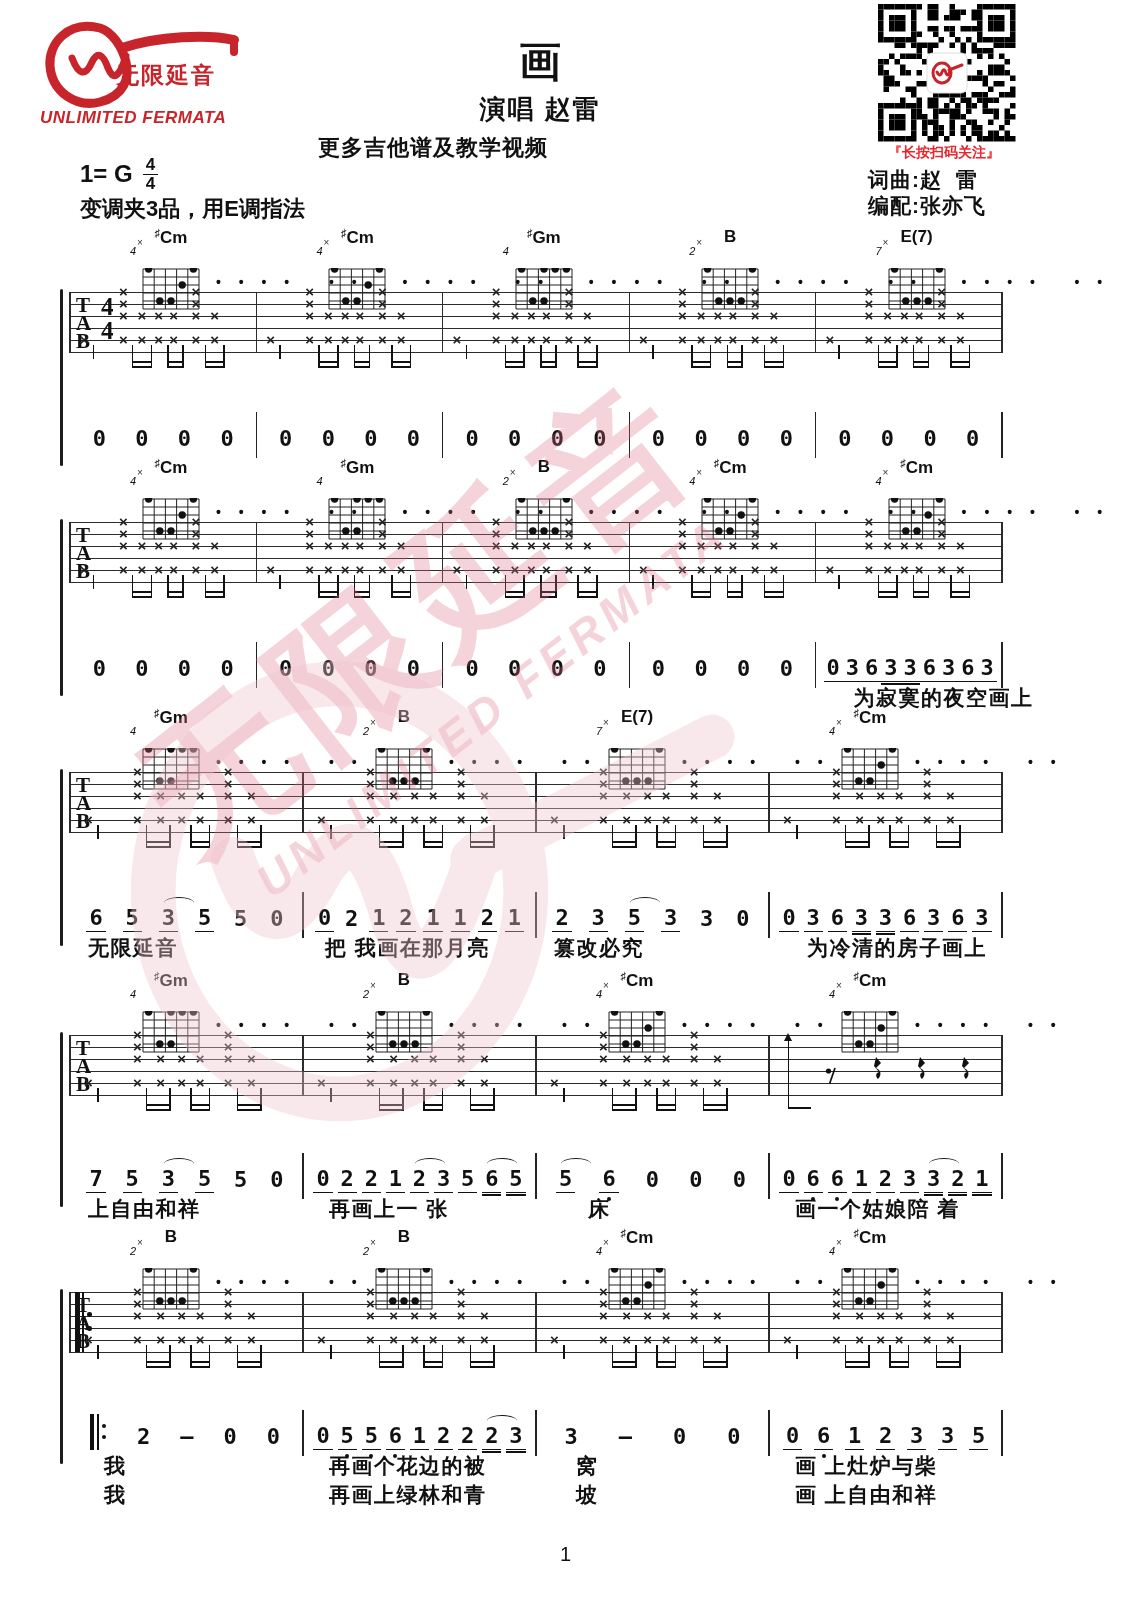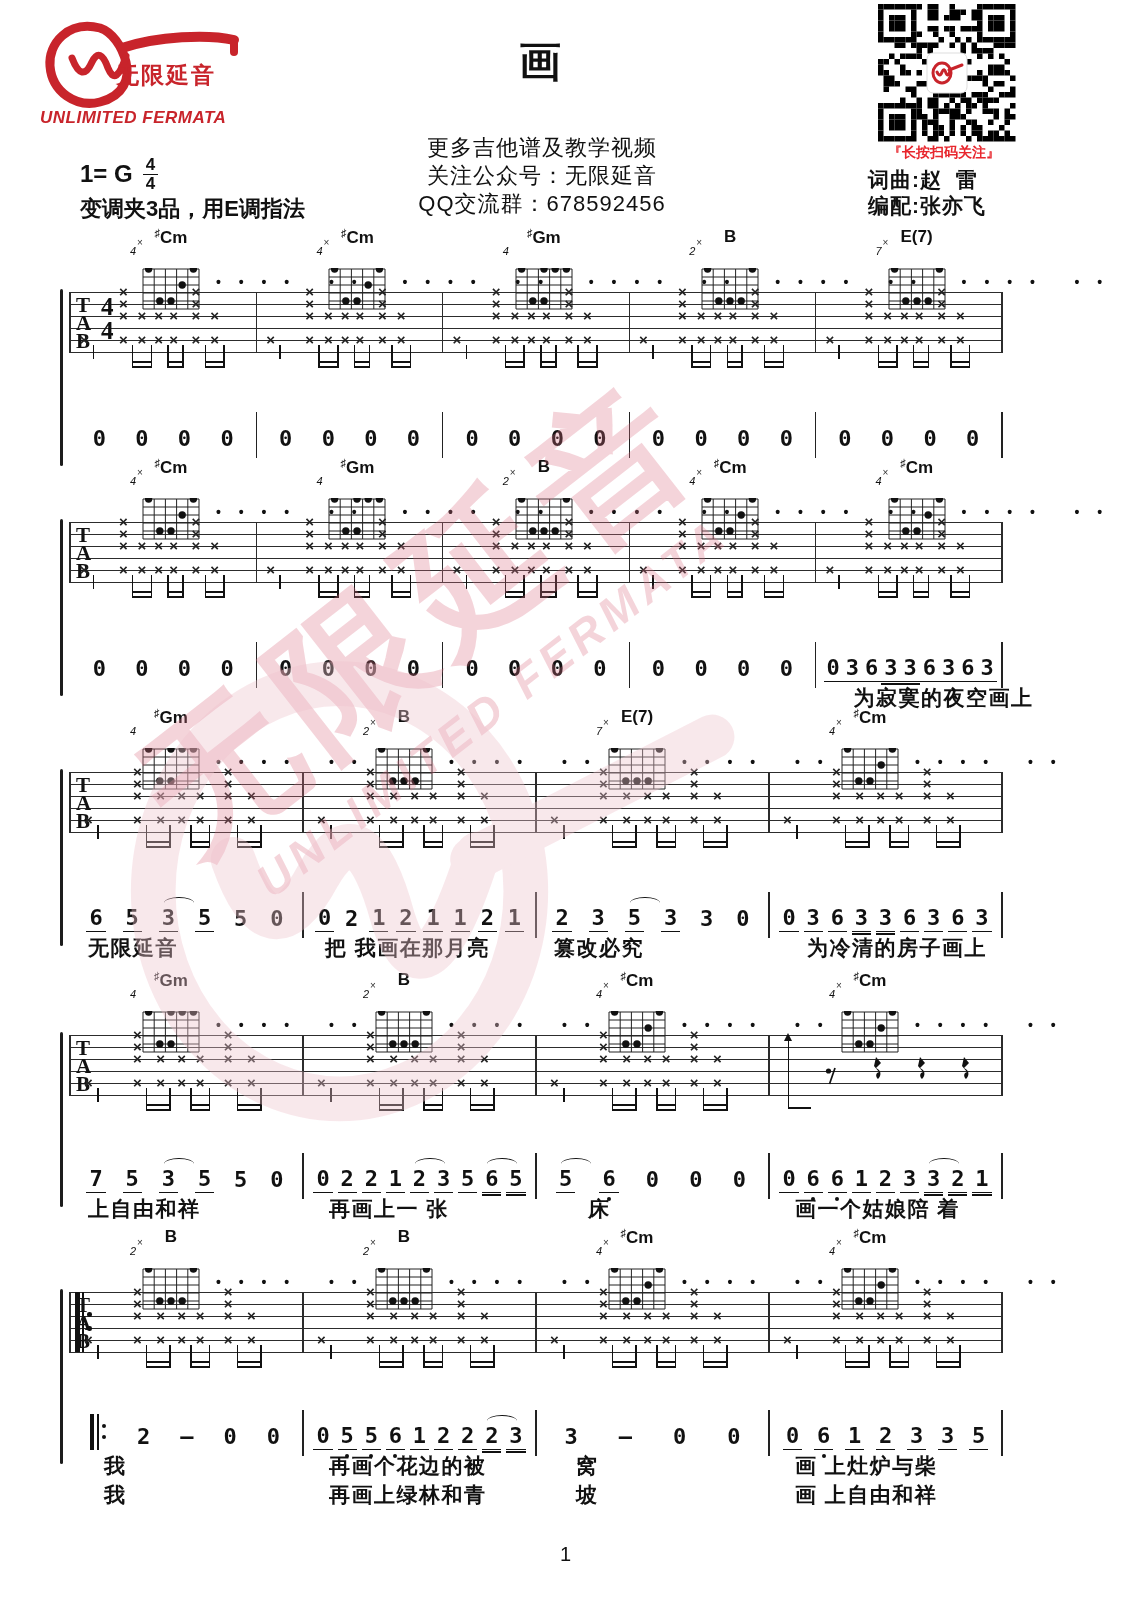--- a/index.html
+++ b/index.html
@@ -3,21 +3,21 @@
 <meta charset="utf-8">
 <style>
   html,body{margin:0;padding:0;background:#e9e9e9}
   .page{position:relative;width:1131px;height:1600px;background:#fff;margin:0 auto;
         font-family:"Liberation Sans","DejaVu Sans",sans-serif;color:#111;overflow:hidden}
   .abs{position:absolute}
   .z1{z-index:1}.z2{z-index:2}
   
   .title{left:380px;top:34px;width:320px;text-align:center;font-size:42px;font-weight:700}
   .subtitle{left:380px;top:92px;width:320px;text-align:center;font-size:26px;font-weight:600;letter-spacing:2px}
-  .promo{left:332px;width:420px;text-align:center;font-size:22px;font-weight:400;letter-spacing:1px}
+  .promo{left:318px;width:420px;text-align:left;font-size:22px;font-weight:700;letter-spacing:1px}
   .keyrow{left:80px;top:156px;display:flex;align-items:center;font-size:24px;font-weight:600}
   .frac{display:inline-flex;flex-direction:column;margin-left:10px;font-size:17px;font-weight:700;line-height:1.05;text-align:center}
   .frac i{font-style:normal;padding:0 3px}
   .frac i:first-child{border-bottom:1.6px solid #111}
   .capo{left:80px;top:194px;font-size:22px;font-weight:600}
   .credits{left:868px;width:150px;font-size:21px;font-weight:600;letter-spacing:1px;white-space:pre}
   .qrcap{left:856px;top:144px;width:176px;text-align:center;font-size:14px;font-weight:700}
   
   .logo-en{left:40px;top:108px;width:220px;font-size:17px;font-weight:700;font-style:italic;letter-spacing:.5px}
   .logo-cn{left:116px;top:60px;font-size:23px;font-weight:800;letter-spacing:2px}
@@ -82,23 +82,22 @@
       <path d="M62 14 C30 6 10 30 12 52 C14 78 38 94 62 88 C86 82 92 64 88 48 C84 32 74 18 62 14 Z" stroke-width="9"></path>
       <path d="M34 44 Q44 70 54 48 Q62 32 70 54 Q78 74 88 42" stroke-width="7"></path>
       <path d="M84 34 C120 22 170 20 196 26" stroke-width="10"></path>
       <path d="M196 26 L196 38" stroke-width="8"></path>
     </g>
   </svg>
   <div class="abs z2 logo-cn" style="color:#c8242b">无限延音</div>
   <div class="abs z2 logo-en" style="color:#c8242b">UNLIMITED FERMATA</div>
 
   <div class="abs z2 title">画</div>
+  <div class="abs z2 subtitle">演唱 赵雷</div>
   <div class="abs z2 promo" style="top:133px">更多吉他谱及教学视频</div>
-  <div class="abs z2 promo" style="top:161px">关注公众号：无限延音</div>
-  <div class="abs z2 promo" style="top:189px">QQ交流群：678592456</div>
 
   <div class="abs z2 keyrow">
     <span>1= G</span>
     <span class="frac">
       <i>4</i>
       <i>4</i>
     </span>
   </div>
   <div class="abs z2 capo">变调夹3品，用E调指法</div>
 

